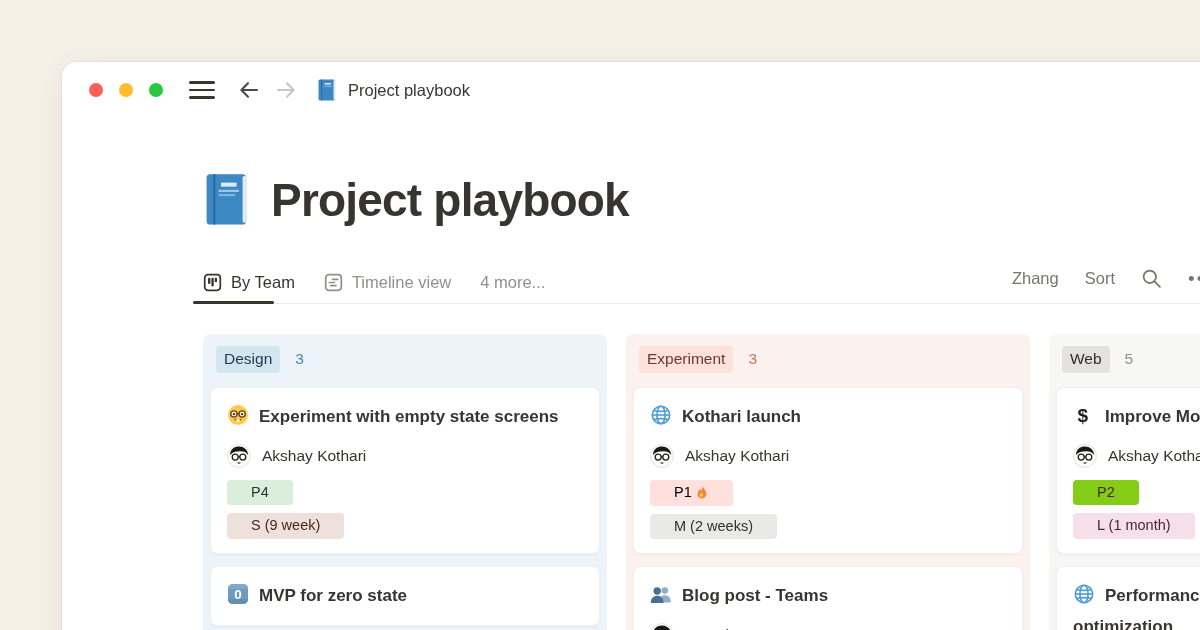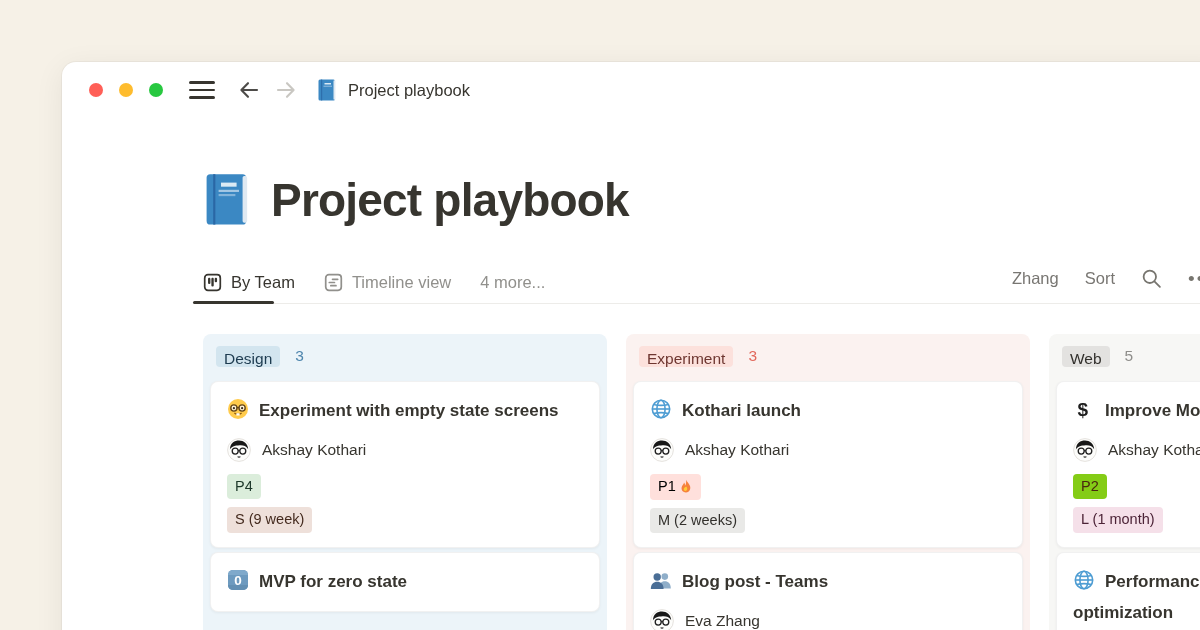--- a/index.html
+++ b/index.html
@@ -49,41 +49,41 @@
   .toolbar-btn{cursor:pointer}
   .search-btn{width:21px;height:21px;display:inline-flex;cursor:pointer}
   .toolbar-more{width:18px;overflow:hidden;white-space:nowrap;font-size:19px;letter-spacing:2px;color:#77756F;cursor:pointer}
   
   .board{display:flex;gap:19px;margin-top:30px;align-items:flex-start}
   .column{width:404px;flex:none;border-radius:8px;padding:7px;height:420px;box-sizing:border-box}
   .theme-blue{background:#ECF4F9}
   .theme-red{background:#FBF2F0}
   .theme-gray{background:#F7F7F5}
   .col-header{display:flex;align-items:center;gap:15px;margin:5px 6px 0}
-  .col-pill{font-size:15.5px;line-height:1;padding:5px 8px 0;border-radius:4px;font-weight:400}
+  .col-pill{font-size:15.5px;line-height:1;padding:5px 8px 6px;border-radius:4px;font-weight:400}
   .theme-blue .col-pill{background:#D3E5EF;color:#1D3B50}
   .theme-red  .col-pill{background:#FCE1DC;color:#6E3630}
   .theme-gray .col-pill{background:#E3E2E0;color:#32302C}
   .col-count{font-size:15.5px}
   .theme-blue .col-count{color:#4E85AD}
   .theme-red  .col-count{color:#E2685B}
   .theme-gray .col-count{color:#8F8E8B}
-  .cards{margin-top:14px;display:flex;flex-direction:column;gap:4px}
+  .cards{margin-top:14px;display:flex;flex-direction:column;gap:12px}
   .card{
     background:#fff;border-radius:8px;border:1px solid rgba(0,0,0,.055);
     box-shadow:0 1px 3px rgba(15,15,15,.05);
     padding:13px 16px 14px;cursor:pointer;
   }
   .card-title{font-size:17px;font-weight:600;line-height:31px;color:#37352F}
   .card-title .ticon{display:inline-block;width:22px;height:22px;vertical-align:-4px;margin-right:10px}
   .card-title.narrow{max-width:150px}
   .person{display:flex;align-items:center;gap:11px;margin-top:12px;font-size:15.5px;color:#37352F}
   .avatar{width:24px;height:24px;flex:none}
   .tags{margin-top:12px;display:flex;flex-direction:column;align-items:flex-start;gap:8px}
-  .tag{font-size:14.5px;line-height:1;padding:5px 8px 6px;border-radius:4px;display:inline-flex;align-items:center;gap:2px}
+  .tag{font-size:14.5px;line-height:1;padding:5px 24px 6px;border-radius:4px;display:inline-flex;align-items:center;gap:2px}
   .tag .flame{width:14px;height:15px;margin-left:1px}
   .tag-green {background:#DBEDDB;color:#1C3829}
   .tag-brown {background:#EEE0DA;color:#442A1E}
   .tag-red   {background:#FFE0DC;color:#000000}
   .tag-gray  {background:#E9E9E7;color:#32302C}
   .tag-orange{background:#84cc16;color:#49290E}
   .tag-pink  {background:#F5E0E9;color:#4C2337}
 </style>
 </head>
 <body>

